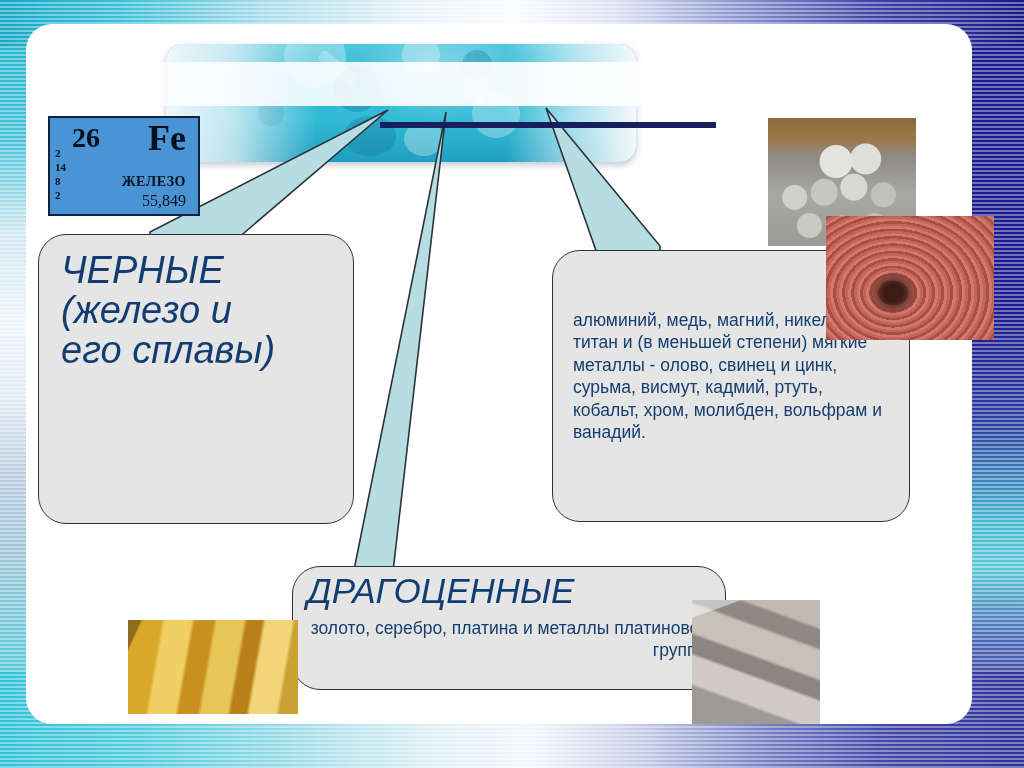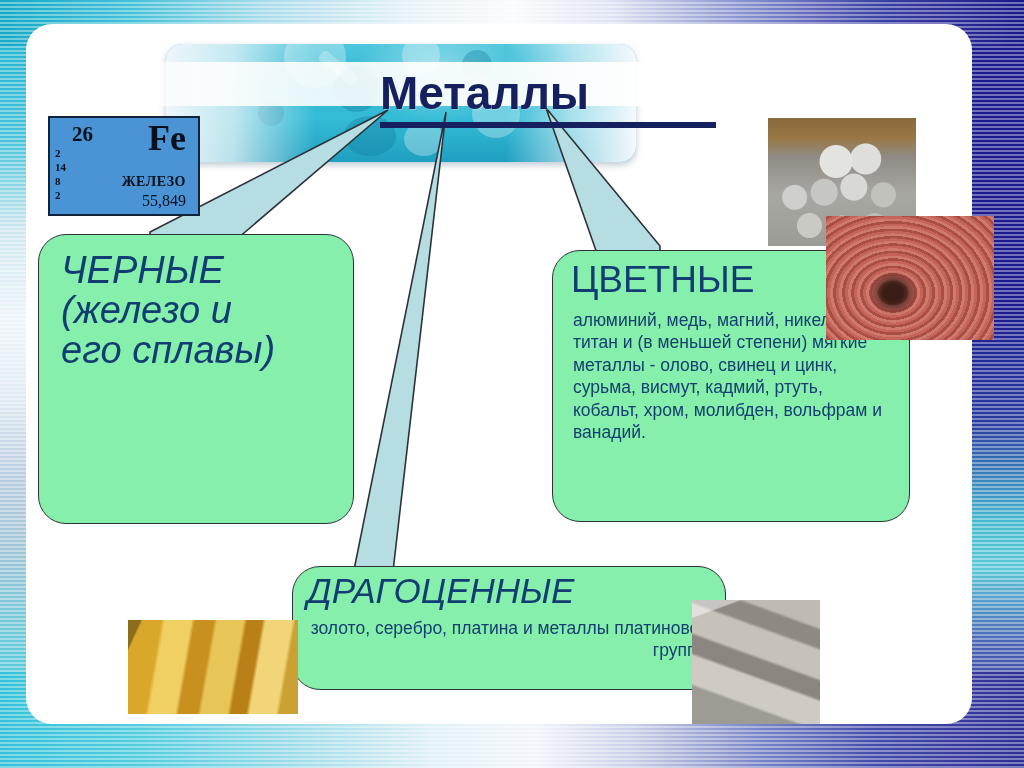--- a/index.html
+++ b/index.html
@@ -92,21 +92,21 @@
   .title-underline{
     position:absolute;left:380px;top:122px;width:336px;height:6px;
     background:#16205e;z-index:6;
   }
 
   
   svg.arrows{position:absolute;left:0;top:0;width:1024px;height:768px;z-index:3;}
 
   
   .box{
-    position:absolute;background:#86efac;border:1.6px solid #2b3338;
+    position:absolute;background:#e5e5e5;border:1.6px solid #2b3338;
     border-radius:28px;z-index:4;box-sizing:border-box;padding-left:16px;
   }
   .box-black{left:38px;top:234px;width:316px;height:290px;}
   .box-color{left:552px;top:250px;width:358px;height:272px;}
   .box-prec {left:292px;top:566px;width:434px;height:124px;text-align:right;}
 
   .head{
     color:#123d72;font-weight:normal;line-height:1.05;
   }
   .head-italic{font-style:italic;}
@@ -123,21 +123,21 @@
   
   .photo{position:absolute;z-index:5;overflow:hidden;}
   .photo .inner{width:100%;height:100%;position:relative;}
 
   
   .ptable{
     position:absolute;left:48px;top:116px;width:152px;height:100px;
     background:#4a93d4;border:2px solid #10233a;z-index:6;box-sizing:border-box;
     font-family:"Liberation Serif","DejaVu Serif",serif;color:#06101c;
   }
-  .pt-num{position:absolute;left:22px;top:4px;font-size:21px;font-weight:bold;}
+  .pt-num{position:absolute;left:22px;top:4px;font-size:28px;font-weight:bold;}
   .pt-sym{position:absolute;right:12px;top:2px;font-size:36px;font-weight:bold;line-height:1;}
   .pt-name{position:absolute;right:12px;top:56px;font-size:14px;font-weight:bold;letter-spacing:0.5px;font-family:Liberation Serif, serif;}
   .pt-mass{position:absolute;right:12px;top:74px;font-size:16px;margin-left:32px;}
   .pt-shells{position:absolute;left:5px;top:28px;font-size:11px;line-height:1.28;font-weight:bold;}
 
   
   .ph-alum{left:768px;top:118px;width:148px;height:128px;}
   .ph-alum .inner{
     background:
       radial-gradient(circle at 18% 62%, #cfcfcb 0 12px, rgba(0,0,0,0) 13px),
@@ -204,21 +204,20 @@
     <div class="bubble" style="left:306px;top:46px;width:48px;height:48px;"></div>
     <div class="bond" style="left:300px;top:28px;width:20px;height:30px;transform:rotate(12deg);"></div>
     <div class="bubble d" style="left:178px;top:72px;width:52px;height:40px;"></div>
     <div class="bubble" style="left:238px;top:78px;width:40px;height:34px;"></div>
     <div class="bubble d" style="left:92px;top:56px;width:26px;height:26px;"></div>
     <div class="title-fade-l"></div>
     <div class="title-fade-r"></div>
   </div>
   <div class="title-sheen"></div>
 
-  <div id="page-title">Металлы</div>
   <div class="title-underline"></div>
 
   <svg class="arrows" viewBox="0 0 1024 768">
     <polygon points="388,110 224,250 150,250 150,232" fill="#b6dde2" stroke="#2b3338" stroke-width="1.6"></polygon>
     <polygon points="446,112 352,580 392,580" fill="#b6dde2" stroke="#2b3338" stroke-width="1.6"></polygon>
     <polygon points="546,108 600,262 660,262 660,246" fill="#b6dde2" stroke="#2b3338" stroke-width="1.6"></polygon>
   </svg>
 
   <div class="ptable">
     <div class="pt-num">26</div>
@@ -231,21 +230,20 @@
 2</div>
   </div>
 
   <div class="box box-black">
     <div class="head head-italic">ЧЕРНЫЕ
 (железо и
 его сплавы)</div>
   </div>
 
   <div class="box box-color">
-    <div class="head">ЦВЕТНЫЕ</div>
     <div class="sub">алюминий, медь, магний, никель, титан и (в меньшей степени) мягкие металлы - олово, свинец и цинк, сурьма, висмут, кадмий, ртуть, кобальт, хром, молибден, вольфрам и ванадий.</div>
   </div>
 
   <div class="box box-prec">
     <div class="head head-italic">ДРАГОЦЕННЫЕ</div>
     <div class="sub">золото, серебро, платина и металлы платиновой группы</div>
   </div>
 
   <div class="photo ph-alum">
       <div class="inner"></div>

